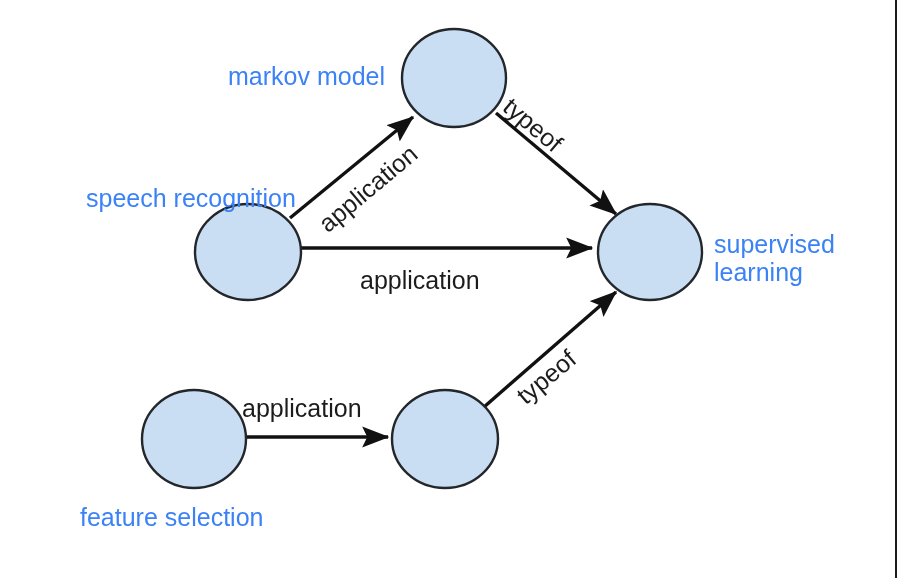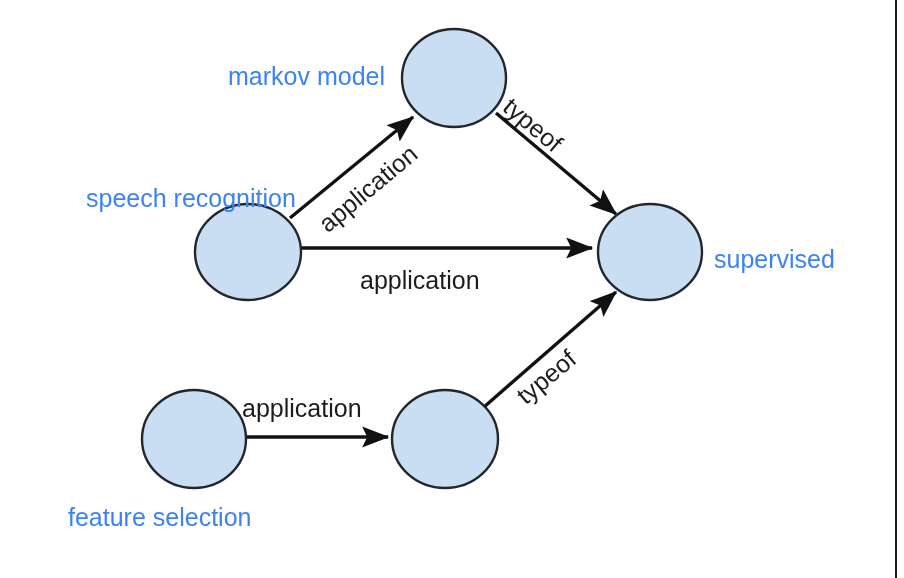--- a/index.html
+++ b/index.html
@@ -81,24 +81,25 @@
       <ellipse cx="194" cy="439" rx="52" ry="49" fill="#c9def2" stroke="#23272b" stroke-width="2.4"></ellipse>
 
       <ellipse cx="445" cy="439" rx="53" ry="49" fill="#c9def2" stroke="#23272b" stroke-width="2.4"></ellipse>
     </g>
   </svg>
 
   <div class="node-label" style="left:228px; top:62px;">markov model</div>
 
   <div class="node-label" style="left:86px; top:152px;margin-top:32px;">speech recognition</div>
 
-  <div class="node-label" style="left:714px; top:245px;">supervised</div>
+  <div class="node-label" style="left:714px; top:230px;">supervised</div>
 
+  <div class="node-label" style="left:714px; top:258px;">learning</div>
 
-  <div class="node-label" style="left:68px; top:503px;">feature selection</div>
+  <div class="node-label" style="left:80px; top:503px;">feature selection</div>
 
 
   <div class="edge-label" style="left:313px; top:216px; transform: rotate(-40deg);">application</div>
 
   <div class="edge-label" style="left:516px; top:92px; transform: rotate(40deg);">typeof</div>
 
   <div class="edge-label" style="left:360px; top:266px;">application</div>
 
   <div class="edge-label" style="left:242px; top:394px;">application</div>
 

